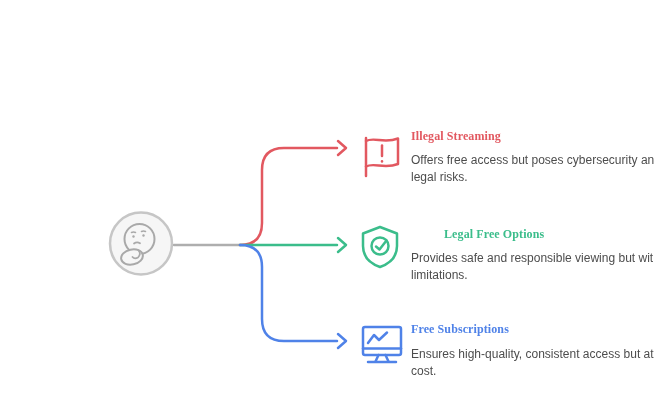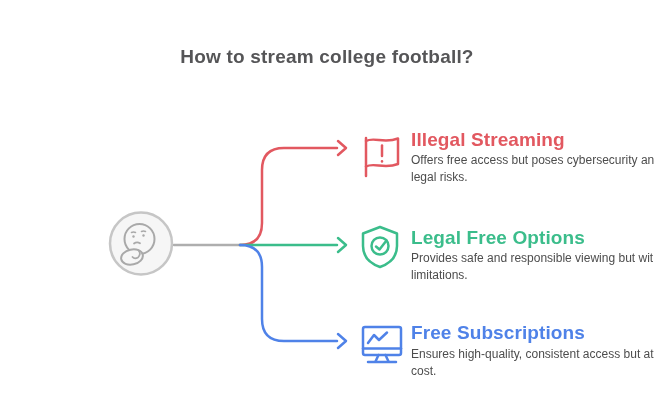--- a/index.html
+++ b/index.html
@@ -44,46 +44,46 @@
   .branch-2 { left: 358px; top: 225px; }
   .branch-3 { left: 358px; top: 320px; }
   .branch-icon { position: absolute; }
   .branch-1 .branch-icon { left: 2px; top: 3px; }
   .branch-2 .branch-icon { left: 2px; top: 0px; }
   .branch-3 .branch-icon { left: 2px; top: 5px; }
   .branch-icon svg * { fill: none; stroke-width: 2.5; stroke-linecap: round; stroke-linejoin: round; }
   .branch-title {
     position: absolute;
     left: 53px;
-    font-size: 19px;
+    font-size: 12px;
     font-weight: 700;
     letter-spacing: 0.1px;
+    font-family: Liberation Serif, serif;
   }
   .branch-1 .branch-title { top: 0px;  color: var(--red, #e25860); }
-  .branch-2 .branch-title { top: 2px;  color: var(--green, #3bbd8b); }
+  .branch-2 .branch-title { top: 2px;  color: var(--green, #3bbd8b); margin-left: 33px; }
   .branch-3 .branch-title { top: 2px;  color: var(--blue, #4f82e8); }
   .branch-desc {
     position: absolute;
     left: 53px;
     width: 255px;
     font-size: 12px;
     line-height: 17px;
     color: var(--desc_color, #4d4d4d);
   }
   .branch-1 .branch-desc { top: 23px; }
   .branch-2 .branch-desc { top: 25px; }
   .branch-3 .branch-desc { top: 26px; }
   .face-fill { fill: var(--circle_fill, #f6f6f6); }
 </style>
 </head>
 <body>
 
 <div class="canvas">
 
-  <h1 class="title">How to stream college football?</h1>
 
   <svg class="connectors" viewBox="0 0 654 400">
     <path class="st-gray" d="M174,245 H240"></path>
     <path class="st-red" d="M240,245 Q262,245 262,223 L262,170 Q262,148 284,148 H337"></path>
     <path class="st-red" d="M338,141 L346,148 L338,155"></path>
     <path class="st-green" d="M240,245 H337"></path>
     <path class="st-green" d="M338,238 L346,245 L338,252"></path>
     <path class="st-blue" d="M240,245 Q262,245 262,267 L262,319 Q262,341 284,341 H337"></path>
     <path class="st-blue" d="M338,334 L346,341 L338,348"></path>
   </svg>

